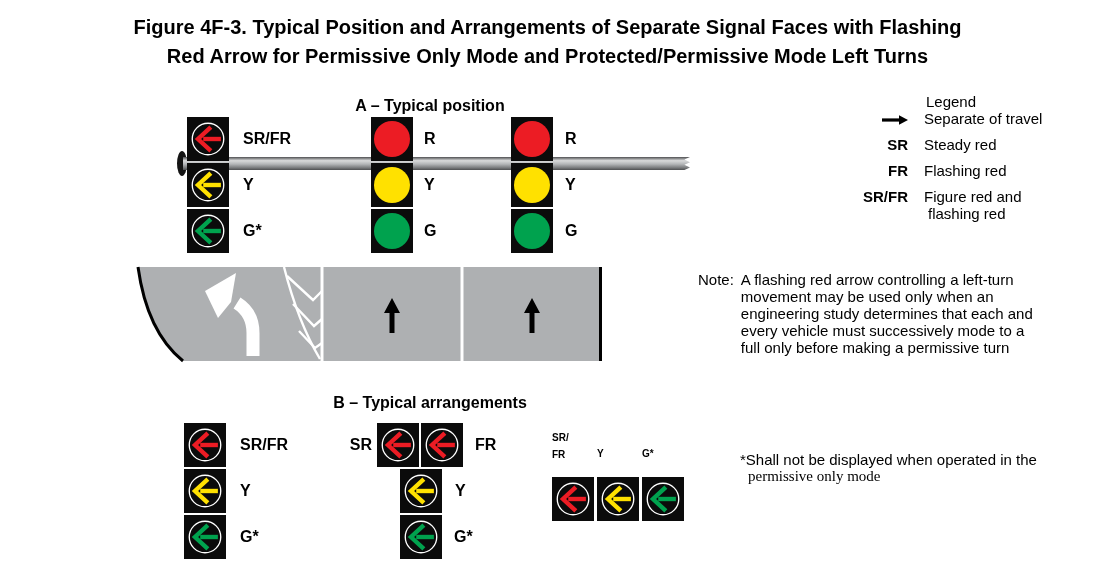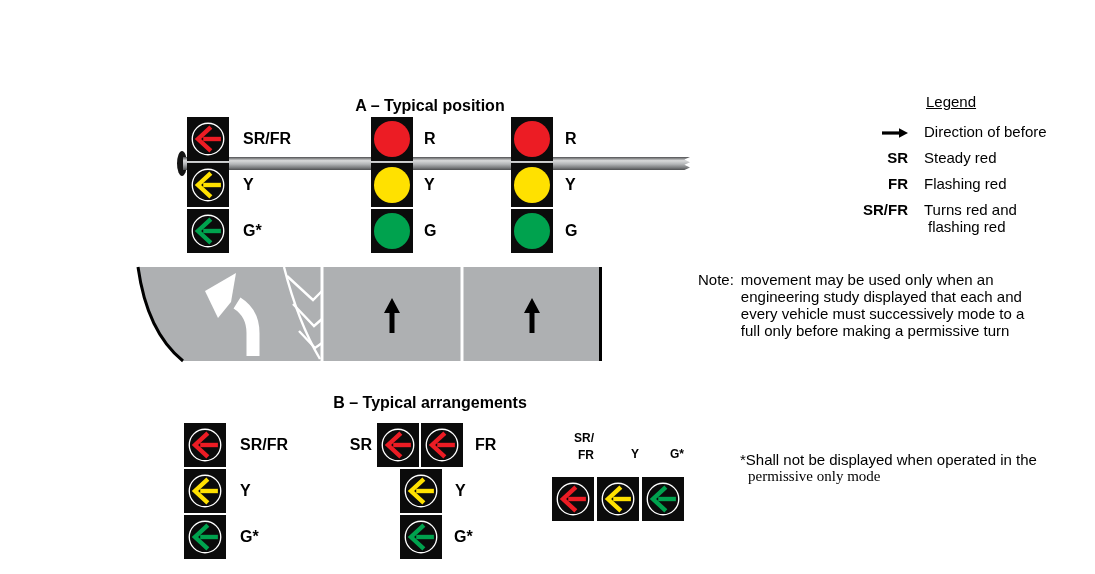--- a/index.html
+++ b/index.html
@@ -41,36 +41,36 @@
 
   
   .lbl-col{position:absolute;display:flex;flex-direction:column;gap:2px;z-index:2;
            font-weight:bold;font-size:16px;}
   .lbl-col div{height:44px;line-height:44px;}
   .free-lbl{position:absolute;font-weight:bold;font-size:16px;height:44px;line-height:44px;z-index:2;}
   .lbl-sr{left:320px;top:423px;width:52px;text-align:right;}
   .lbl-fr{left:475px;top:423px;}
   .lbl-y2{left:455px;top:469px;}
   .lbl-g2{left:454px;top:515px;}
-  .stack-lbl{position:absolute;font-weight:bold;font-size:12px;line-height:16.5px;
-             width:42px;text-align:right;z-index:2;}
+  .stack-lbl{position:absolute;font-weight:bold;font-size:10px;line-height:16.5px;
+             width:42px;text-align:left;z-index:2;}
 
   
   .road-svg{position:absolute;left:130px;top:260px;width:480px;height:106px;}
   .road-fill{fill:var(--road-gray,#AEB0B2);stroke:none;}
   .curb{fill:none;stroke:#000;stroke-width:3;}
   .lane-line{stroke:#fff;stroke-width:3;fill:none;}
   .gore{stroke:#fff;stroke-width:2.4;fill:none;}
   .turn-stem{stroke:#fff;stroke-width:13;fill:none;}
   .turn-head{fill:#fff;stroke:none;}
   .up-arrow{fill:#000;stroke:none;}
 
   
   .legend{position:absolute;left:862px;top:93px;width:225px;font-size:15px;line-height:17px;}
-  .legend-title{margin-left:64px;text-decoration:underline;margin-bottom:13px;}
+  .legend-title{margin-left:64px;}
   .legend-row{display:flex;margin-bottom:9px;}
   .legend-sym{width:46px;text-align:right;font-weight:bold;flex:0 0 auto;}
   .legend-txt{margin-left:16px;}
   .legend-txt .cont{padding-left:4px;}
   .dir-arrow-svg{width:26px;height:10px;display:inline-block;vertical-align:middle;}
 
   
   .note{position:absolute;left:698px;top:271px;display:flex;font-size:15px;line-height:17px;}
   .note-label{flex:0 0 auto;margin-right:7px;}
   .note-body{width:320px;}
@@ -78,20 +78,22 @@
   
   .footnote{position:absolute;left:740px;top:451px;font-size:15px;line-height:17px;}
   .footnote .line2{margin-left:8px;font-family:Liberation Serif, serif;}
 </style>
 </head>
 <body>
 
 <div class="canvas">
 
   <div class="fig-title">
+    <div>Figure 4F-3. Typical Position and Arrangements of Separate Signal Faces with Flashing</div>
+    <div>Red Arrow for Permissive Only Mode and Protected/Permissive Mode Left Turns</div>
   </div>
 
   <div class="sec-header sec-a-header">A – Typical position</div>
 
   <div class="pole-cap"></div>
   <div class="pole"></div>
 
   <div class="sig-col" style="left:187px;top:117px;">
     <div class="sig-section">
       <svg class="arrow-svg" viewBox="0 0 44 44">
@@ -157,34 +159,34 @@
 
   <div class="legend">
     <div class="legend-title">Legend</div>
     <div class="legend-row">
       <div class="legend-sym">
         <svg class="dir-arrow-svg" viewBox="0 0 26 10">
             <rect x="0" y="3.4" width="18" height="3.2" fill="#000"></rect>
             <polygon points="17,0.2 26,5 17,9.8" fill="#000"></polygon>
           </svg>
       </div>
-      <div class="legend-txt">Direction of before</div>
+      <div class="legend-txt">Separate of travel</div>
     </div>
     <div class="legend-row">
       <div class="legend-sym">SR</div>
       <div class="legend-txt">Steady red</div>
     </div>
     <div class="legend-row">
       <div class="legend-sym">FR</div>
       <div class="legend-txt">Flashing red</div>
     </div>
     <div class="legend-row">
       <div class="legend-sym">SR/FR</div>
       <div class="legend-txt">
-        <div>Turns red and</div>
+        <div>Figure red and</div>
         <div class="cont">flashing red</div>
       </div>
     </div>
   </div>
 
   <svg class="road-svg" viewBox="0 0 480 106">
     <path class="road-fill" d="M 8 7 Q 17 72 53 101 L 471 101 L 471 7 Z"></path>
     <path class="curb" d="M 8 7 Q 17 72 53 101"></path>
     <line class="curb" x1="470.5" y1="7" x2="470.5" y2="101"></line>
     <line class="lane-line" x1="192" y1="7" x2="192" y2="101"></line>
@@ -197,22 +199,23 @@
       <path class="turn-stem" d="M 123 96 L 123 73 Q 123 53 107 43"></path>
       <polygon class="turn-head" points="75,31 106,13 101,42 88,58"></polygon>
     </g>
     <path class="up-arrow" d="M 262 38 L 270 53 L 264.5 53 L 264.5 73 L 259.5 73 L 259.5 53 L 254 53 Z"></path>
     <path class="up-arrow" d="M 402 38 L 410 53 L 404.5 53 L 404.5 73 L 399.5 73 L 399.5 53 L 394 53 Z"></path>
   </svg>
 
   <div class="note">
     <div class="note-label">Note:</div>
     <div class="note-body">
+      <div>A flashing red arrow controlling a left-turn</div>
       <div>movement may be used only when an</div>
-      <div>engineering study displayed that each and</div>
+      <div>engineering study determines that each and</div>
       <div>every vehicle must successively mode to a</div>
       <div>full only before making a permissive turn</div>
     </div>
   </div>
 
   <div class="sec-header sec-b-header">B – Typical arrangements</div>
 
   <div class="sig-col" style="left:184px;top:423px;">
     <div class="sig-section">
       <svg class="arrow-svg" viewBox="0 0 44 44">

